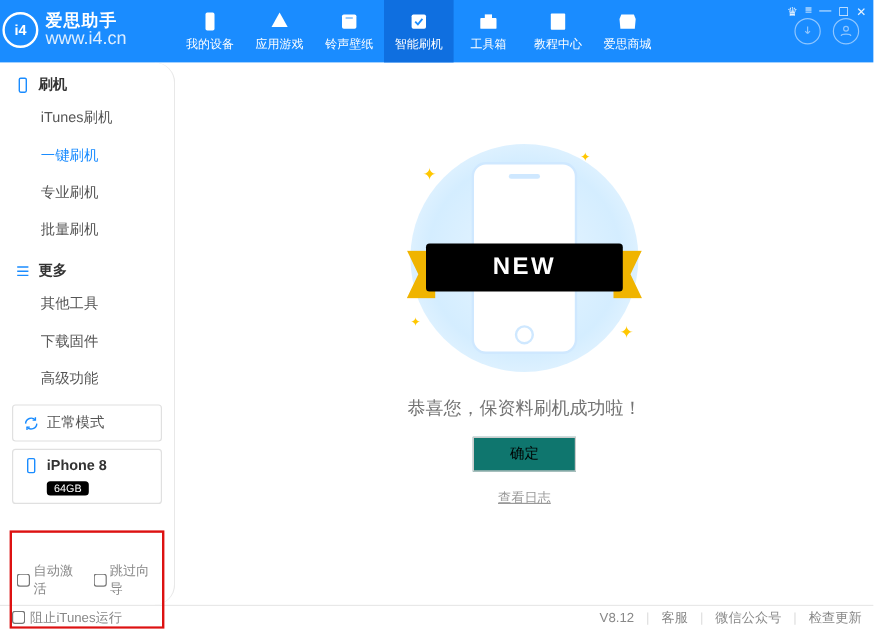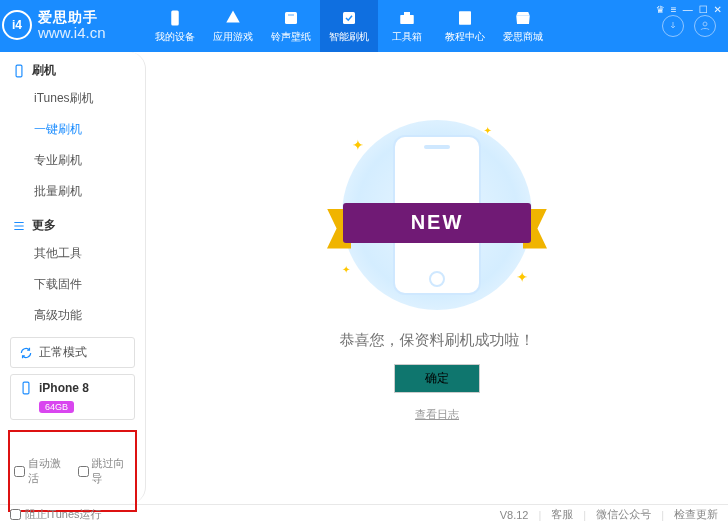--- a/index.html
+++ b/index.html
@@ -27,35 +27,35 @@
   .sidebar { width: 146px; border-right: 1px solid #e8e8e8; display: flex; flex-direction: column; font-size: 12px; color: #555; border-radius: 17px; }
   .sec-title { display: flex; align-items: center; gap: 6px; padding: 10px 12px 4px; color: #333; font-weight: bold; }
   .sec-icon { width: 14px; height: 14px; stroke: #1a8cff; fill: none; stroke-width: 2; }
   .menu { padding-left: 34px; }
   .menu li { list-style: none; padding: 7px 0; cursor: pointer; }
   .menu li.active { color: #1a8cff; }
   .sidebar-spacer { flex: 1; }
   .mode-box { margin: 6px 10px; border: 1px solid #e0e0e0; border-radius: 3px; padding: 6px 8px; display: flex; align-items: center; gap: 6px; }
   .mode-ic { width: 14px; height: 14px; }
   .device-box { margin: 0 10px 6px; border: 1px solid #e0e0e0; border-radius: 3px; padding: 6px 8px; display: flex; align-items: center; gap: 6px; flex-wrap: wrap; }
-  .storage-badge { background: #d946ef; color: #fff; font-size: 9px; padding: 1px 6px; border-radius: 3px; margin-left: 20px; }
-  .opt-row { border: 2px solid #d11; margin: 4px 8px 0; padding: 24px 4px; display: flex; gap: 10px; font-size: 11px; color: #888; }
+  .storage-badge { background: #000000; color: #fff; font-size: 9px; padding: 1px 6px; border-radius: 3px; margin-left: 20px; }
+  .opt-row { border: 2px solid #d11; margin: 16px 8px 0; padding: 24px 4px; display: flex; gap: 10px; font-size: 11px; color: #888; }
   .opt-row label { display: flex; align-items: center; gap: 3px; cursor: pointer; }
   .opt-row input { width: 11px; height: 11px; }
 
   
   .main { flex: 1; display: flex; flex-direction: column; align-items: center; justify-content: center; position: relative; }
   .illus { width: 230px; height: 200px; position: relative; margin-top: -20px; }
   .halo { position: absolute; inset: 0; margin: auto; width: 190px; height: 190px; border-radius: 50%; background: radial-gradient(circle,#e9f6ff 0%,#d4edff 60%,#f6fbff 100%); }
   .star { position: absolute; color: #ffc700; font-size: 14px; }
   .phone { position: absolute; left: 50%; top: 50%; transform: translate(-50%,-50%); width: 88px; height: 160px; background: #fff; border: 2px solid #cfe8ff; border-radius: 12px; }
   .phone::before { content: ""; position: absolute; top: 8px; left: 50%; transform: translateX(-50%); width: 26px; height: 4px; background: #cfe8ff; border-radius: 2px; }
   .phone::after  { content: ""; position: absolute; bottom: 6px; left: 50%; transform: translateX(-50%); width: 12px; height: 12px; border: 2px solid #cfe8ff; border-radius: 50%; }
   .ribbon { position: absolute; left: 50%; top: 50%; transform: translate(-50%,-30%); }
-  .ribbon-band { width: 188px; height: 40px; background: #701a75; display: flex; align-items: center; justify-content: center; font-weight: bold; color: #fff; font-size: 20px; letter-spacing: 2px; border-radius: 3px; position: relative; }
+  .ribbon-band { width: 164px; height: 40px; background: #000000; display: flex; align-items: center; justify-content: center; font-weight: bold; color: #fff; font-size: 20px; letter-spacing: 2px; border-radius: 3px; position: relative; }
   .ribbon-band::before, .ribbon-band::after { content: ""; position: absolute; top: 6px; width: 24px; height: 40px; background: #f0b400; z-index: -1; }
   .ribbon-band::before { left: -16px; clip-path: polygon(0 0,100% 0,100% 100%,0 100%,40% 50%); }
   .ribbon-band::after  { right: -16px; clip-path: polygon(0 0,100% 0,60% 50%,100% 100%,0 100%); }
 
   .success-text { margin-top: 16px; font-size: 15px; color: #737373; }
   .ok-btn { margin-top: 14px; border: 1px solid #ccc; background: #0f766e; padding: 5px 30px; font-size: 12px; cursor: pointer; }
   .log-link { margin-top: 14px; font-size: 11px; color: #999; cursor: pointer; text-decoration: underline; }
 
   
   .footer { height: 20px; border-top: 1px solid #e8e8e8; display: flex; align-items: center; font-size: 11px; color: #888; padding: 0 10px; }

